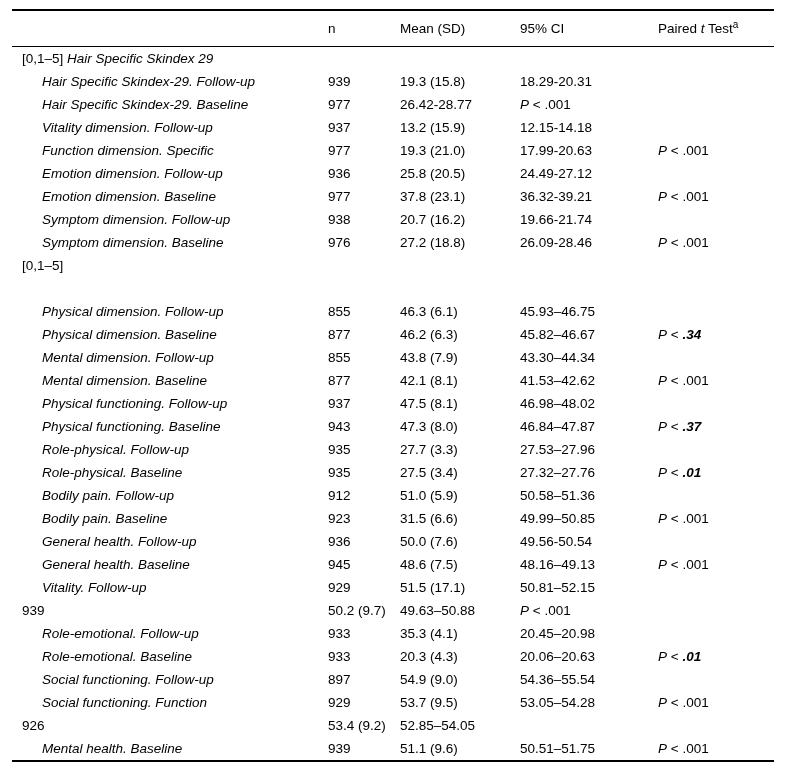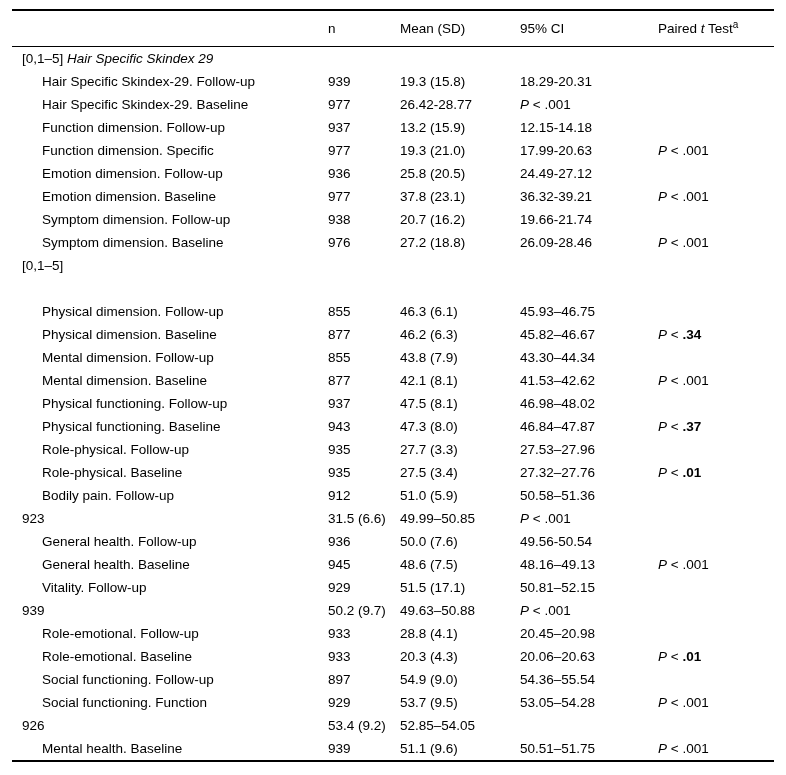--- a/index.html
+++ b/index.html
@@ -34,23 +34,23 @@
   .tr.header {
     height: 35px;
     line-height: 35px;
     border-bottom: 1px solid #000;
     margin-left: -10px;
     padding-left: 10px;
   }
   .td {
     overflow: hidden;
   }
-  .indent { padding-left: 20px; }
+  .indent { padding-left: 20px; font-style: italic; }
   .ital { font-style: italic; }
-  .bold { font-weight: bold; }
+  .bold { font-weight: bold; font-style: italic; }
   sup {
     font-size: 10px;
     line-height: 0;
     vertical-align: super;
   }
 </style>
 </head>
 <body>
 
 <div class="page">
@@ -77,21 +77,21 @@
           <div class="td c-ci">18.29-20.31</div>
           <div class="td c-p"><span class="ital"></span><span></span><span class=""></span></div>
         </div>
         <div class="tr">
           <div class="td c-label indent">Hair Specific Skindex-29. Baseline</div>
           <div class="td c-n">977</div>
           <div class="td c-ci">26.42-28.77</div>
           <div class="td c-p"><span class="ital">P</span><span> &lt; </span><span class="">.001</span></div>
         </div>
         <div class="tr">
-          <div class="td c-label indent">Function dimension. Follow-up</div>
+          <div class="td c-label indent">Vitality dimension. Follow-up</div>
           <div class="td c-n">937</div>
           <div class="td c-mean">13.2 (15.9)</div>
           <div class="td c-ci">12.15-14.18</div>
           <div class="td c-p"><span class="ital"></span><span></span><span class=""></span></div>
         </div>
         <div class="tr">
           <div class="td c-label indent">Function dimension. Specific</div>
           <div class="td c-n">977</div>
           <div class="td c-mean">19.3 (21.0)</div>
           <div class="td c-ci">17.99-20.63</div>
@@ -195,20 +195,21 @@
           <div class="td c-p"><span class="ital">P</span><span> &lt; </span><span class="bold">.01</span></div>
         </div>
         <div class="tr">
           <div class="td c-label indent">Bodily pain. Follow-up</div>
           <div class="td c-n">912</div>
           <div class="td c-mean">51.0 (5.9)</div>
           <div class="td c-ci">50.58–51.36</div>
           <div class="td c-p"><span class="ital"></span><span></span><span class=""></span></div>
         </div>
         <div class="tr">
+          <div class="td c-label indent">Bodily pain. Baseline</div>
           <div class="td c-n">923</div>
           <div class="td c-mean">31.5 (6.6)</div>
           <div class="td c-ci">49.99–50.85</div>
           <div class="td c-p"><span class="ital">P</span><span> &lt; </span><span class="">.001</span></div>
         </div>
         <div class="tr">
           <div class="td c-label indent">General health. Follow-up</div>
           <div class="td c-n">936</div>
           <div class="td c-mean">50.0 (7.6)</div>
           <div class="td c-ci">49.56-50.54</div>
@@ -230,21 +231,21 @@
         </div>
         <div class="tr">
           <div class="td c-n">939</div>
           <div class="td c-mean">50.2 (9.7)</div>
           <div class="td c-ci">49.63–50.88</div>
           <div class="td c-p"><span class="ital">P</span><span> &lt; </span><span class="">.001</span></div>
         </div>
         <div class="tr">
           <div class="td c-label indent">Role-emotional. Follow-up</div>
           <div class="td c-n">933</div>
-          <div class="td c-mean">28.8 (4.1)</div>
+          <div class="td c-mean">35.3 (4.1)</div>
           <div class="td c-ci">20.45–20.98</div>
           <div class="td c-p"><span class="ital"></span><span></span><span class=""></span></div>
         </div>
         <div class="tr">
           <div class="td c-label indent">Role-emotional. Baseline</div>
           <div class="td c-n">933</div>
           <div class="td c-mean">20.3 (4.3)</div>
           <div class="td c-ci">20.06–20.63</div>
           <div class="td c-p"><span class="ital">P</span><span> &lt; </span><span class="bold">.01</span></div>
         </div>

